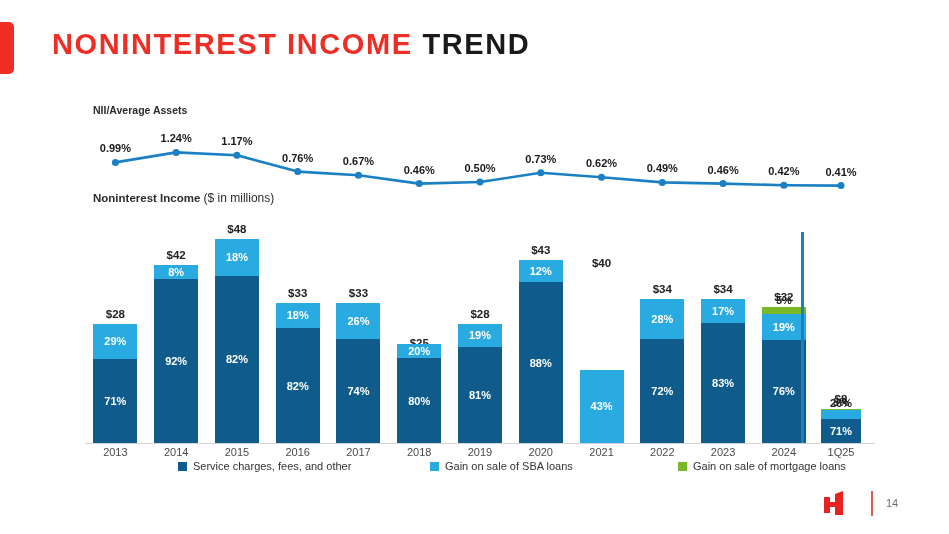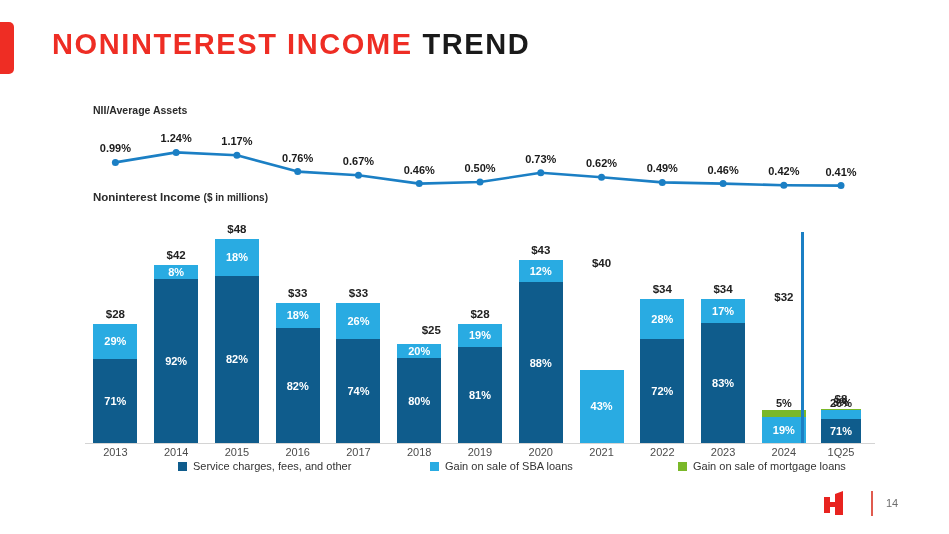--- a/index.html
+++ b/index.html
@@ -27,21 +27,21 @@
   #page-title .dark { color:#1a1a1a; }
 
   
   .sublabel {
     position:absolute;
     font-size:10.5px; font-weight:bold; color:#2b2b2b;
     white-space:nowrap;
   }
   #label-nii-avg { left:93px; top:104px; }
   #label-noninterest { left:93px; top:191px; font-size:11.5px; }
-  #label-noninterest .units { font-size:10px; font-weight:bold; }
+  #label-noninterest .units { font-size:12px; font-weight:normal; }
 
   
   #line-chart {
     position:absolute; left:0; top:118px;
     width:949px; height:82px;
   }
 
   
   #bar-plot {
     position:absolute;
@@ -192,21 +192,21 @@
     <div class="bar-col" style="left: 251.462px; width: 44px; height: 140.25px;">
       <div class="bar-total" style="bottom: 144.25px;">$33</div>
       <div class="seg" style="height: 36.465px; background: rgb(41, 171, 226);">
         <span>26%</span>
       </div>
       <div class="seg" style="height: 103.785px; background: rgb(15, 92, 140);">
         <span>74%</span>
       </div>
     </div>
     <div class="bar-col" style="left: 312.231px; width: 44px; height: 106.25px;">
-      <div class="bar-total" style="bottom: 107px; margin-left: 12px;">$25</div>
+      <div class="bar-total" style="bottom: 94px;">$25</div>
       <div class="seg" style="height: 14px; background: rgb(41, 171, 226);">
         <span>20%</span>
       </div>
       <div class="seg" style="height: 85px; background: rgb(15, 92, 140);">
         <span>80%</span>
       </div>
     </div>
     <div class="bar-col" style="left: 373px; width: 44px; height: 119px;">
       <div class="bar-total" style="bottom: 123px;">$28</div>
       <div class="seg" style="height: 22.61px; background: rgb(41, 171, 226);">
@@ -249,20 +249,23 @@
         <span>83%</span>
       </div>
     </div>
     <div class="bar-col" style="left: 676.846px; width: 44px; height: 136px;">
       <div class="bar-total" style="bottom: 140px;">$32</div>
       <div class="seg green" style="height: 6.8px; background: rgb(122, 184, 41);">
         <span class="seg-out" style="bottom: 7.8px;">5%</span>
       </div>
       <div class="seg" style="height: 25.84px; background: rgb(41, 171, 226);">
         <span>19%</span>
+      </div>
+      <div class="seg" style="height: 103.36px; background: rgb(15, 92, 140);">
+        <span>76%</span>
       </div>
     </div>
     <div class="bar-col" style="left: 736px; width: 40px; height: 34px;">
       <div class="bar-total" style="bottom: 38px;">$8</div>
       <div class="seg green" style="height: 1.02px; background: rgb(122, 184, 41);">
         <span class="seg-out" style="bottom: 2.02px;">3%</span>
       </div>
       <div class="seg" style="height: 8.84px; background: rgb(41, 171, 226);">
         <span class="seg-out" style="bottom: 9.84px;">26%</span>
       </div>

